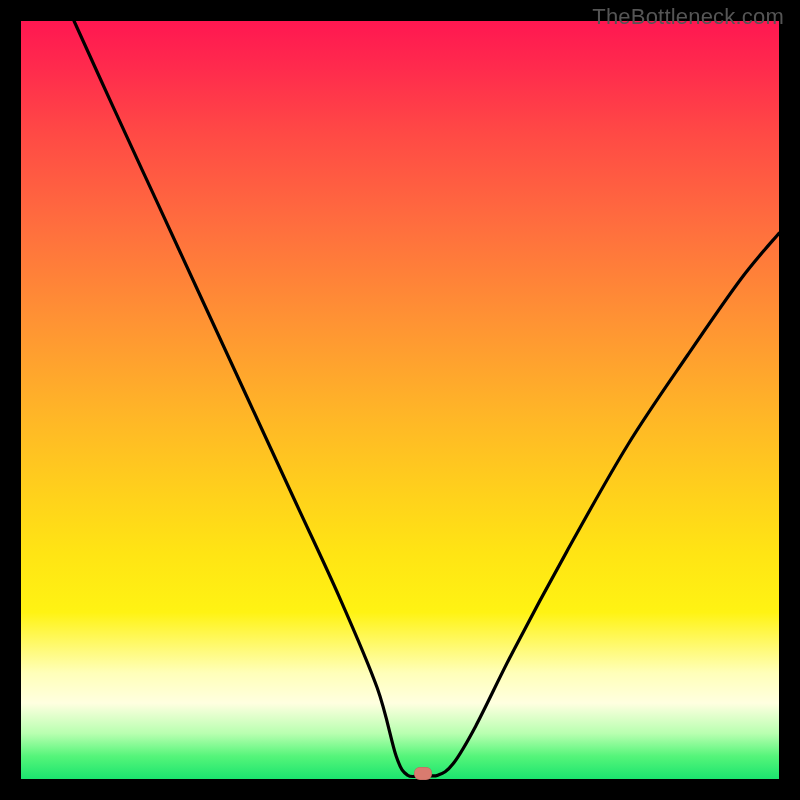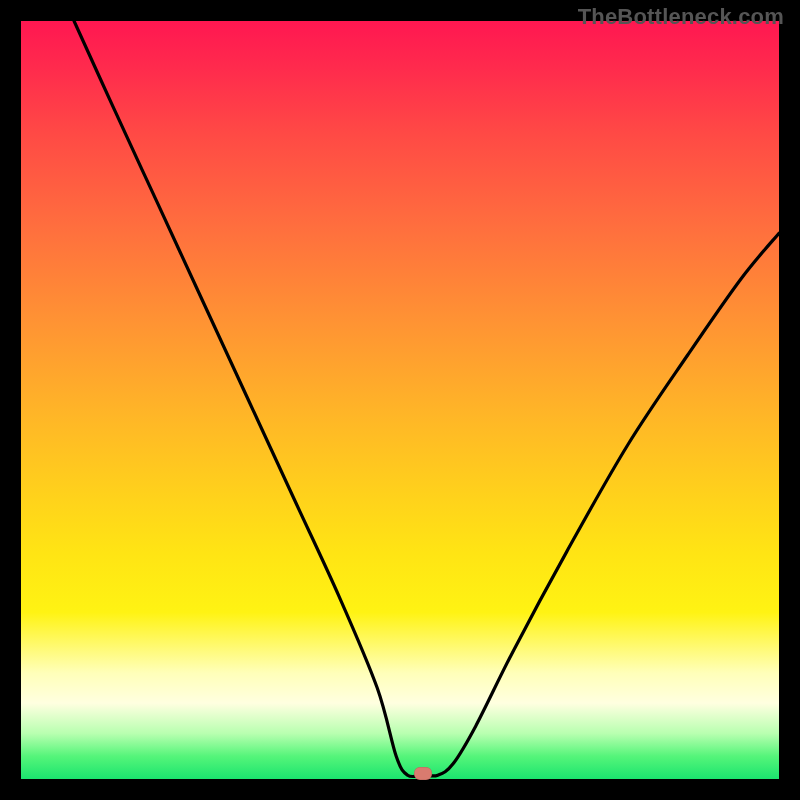--- a/index.html
+++ b/index.html
@@ -16,21 +16,21 @@
     width: 800px;
     height: 800px;
     background: #000;
   }
   .watermark {
     position: absolute;
     top: 4px;
     right: 16px;
     color: #555;
     font-size: 22px;
-    font-weight: 700;
+    font-weight: 400;
     letter-spacing: 0.2px;
     z-index: 5;
   }
   .plot {
     position: absolute;
     left: 21px;
     top: 21px;
     width: 758px;
     height: 758px;
     

